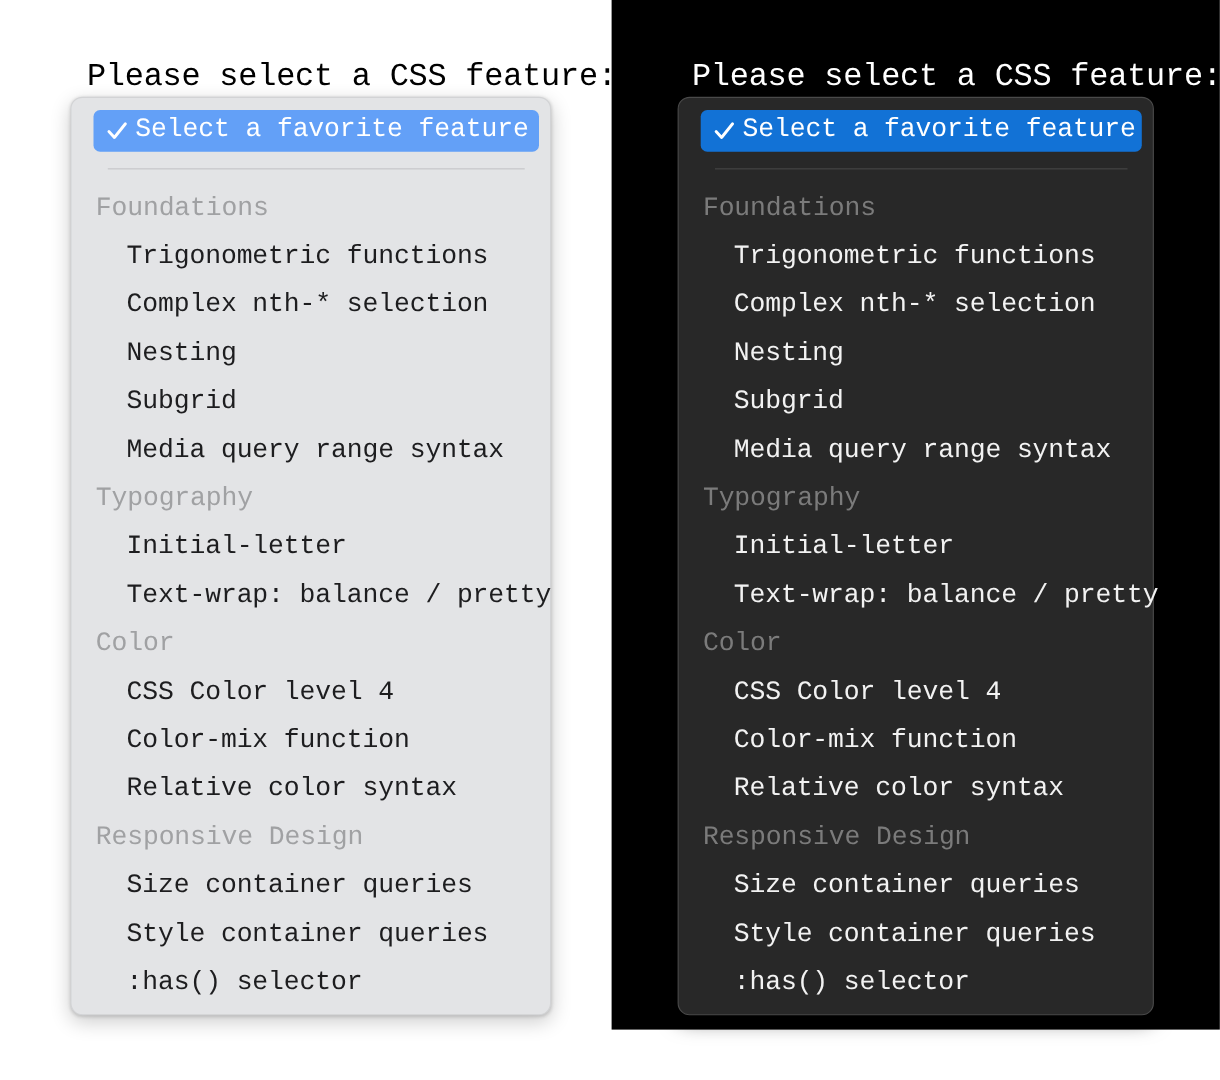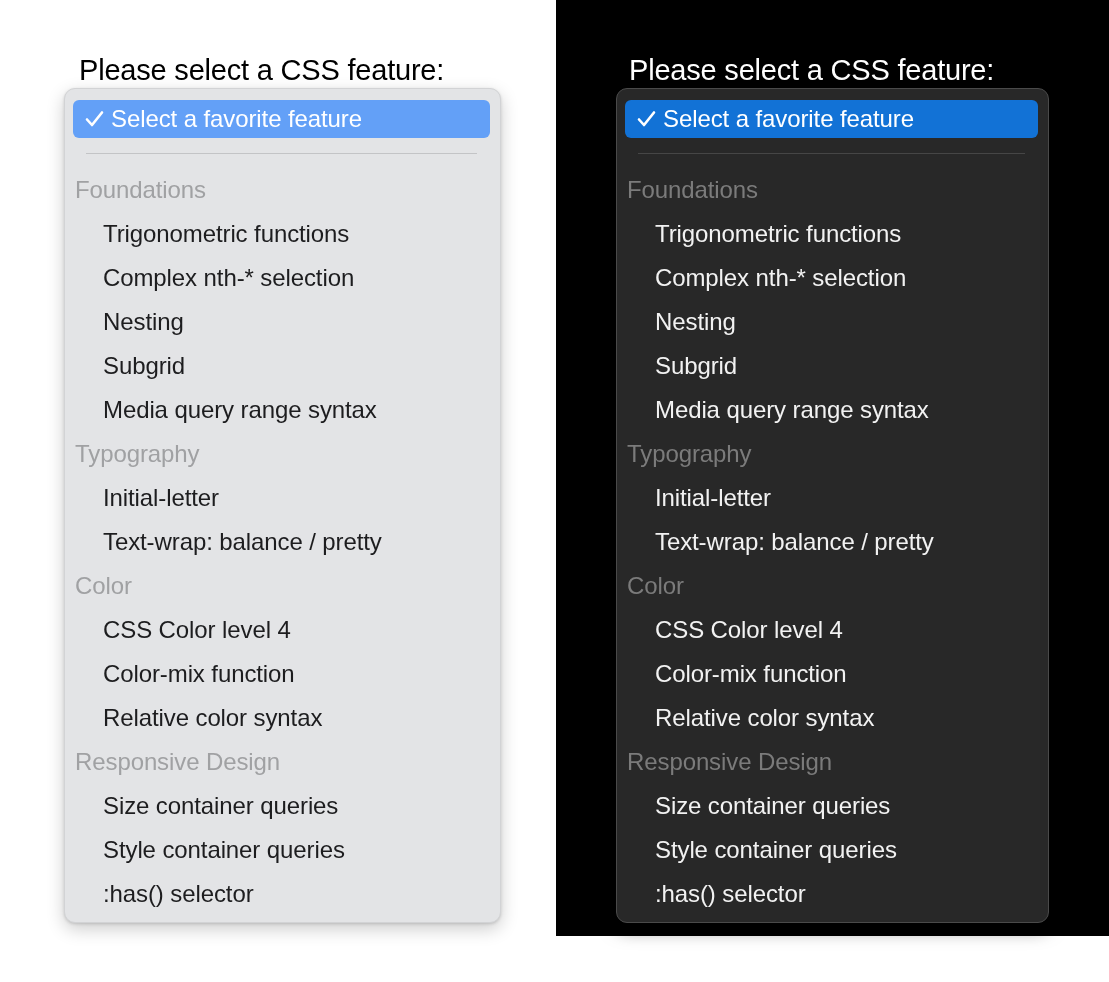--- a/index.html
+++ b/index.html
@@ -15,20 +15,21 @@
     background: #ffffff;
     font-family: "Liberation Sans", sans-serif;
     -webkit-font-smoothing: antialiased;
   }
 
   
   .pane {
     position: absolute;
     top: 0;
     height: 936px;
+    font-family: Liberation Mono, monospace;
   }
   .pane-light {
     left: 0;
     width: 556px;
     background: #ffffff;
   }
   .pane-dark {
     left: 556px;
     width: 553px;
     background: #000000;
@@ -52,21 +53,21 @@
     left: 73px;
     top: 53px;
     color: #ffffff;
   }
 
   
   .popup {
     position: absolute;
     box-sizing: border-box;
     border-radius: 11px;
-    padding: 11px 10px 12px 8px;
+    padding: 11px 10px 12px 20px;
   }
   .popup-light {
     left: 64px;
     top: 88px;
     width: 437px;
     height: 835px;
     background: #e3e4e6;
     border: 1px solid #d2d3d5;
     box-shadow: 0 6px 18px rgba(0,0,0,0.20), 0 1px 3px rgba(0,0,0,0.14);
   }

